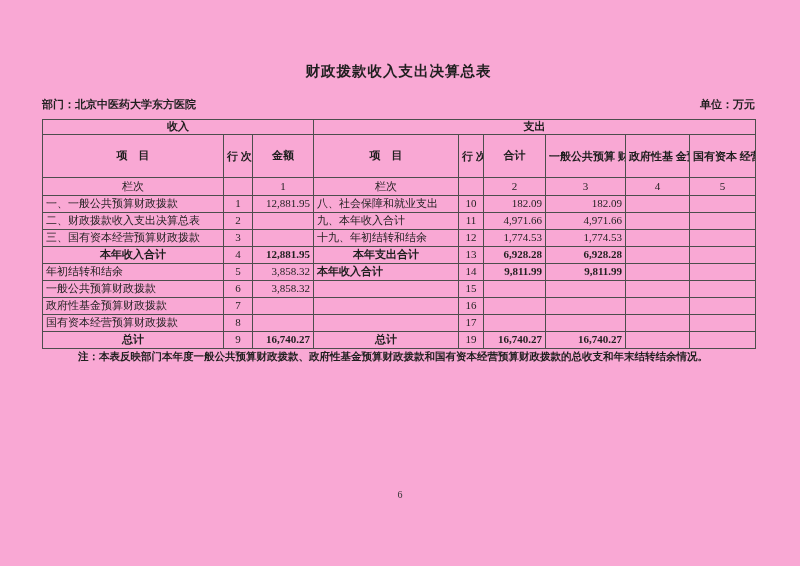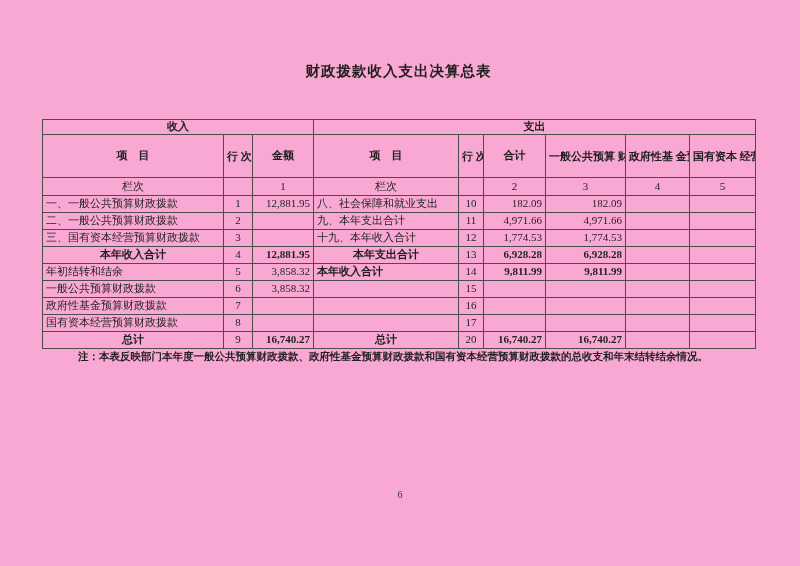--- a/index.html
+++ b/index.html
@@ -49,20 +49,24 @@
     text-align:center; font-size:10px; color:#333;
   }
 </style>
 </head>
 <body>
 
 <div class="page">
 
   <div class="title">财政拨款收入支出决算总表</div>
 
+  <div class="meta-row">
+    <span>部门：北京中医药大学东方医院</span>
+    <span>单位：万元</span>
+  </div>
 
   <table class="budget">
     <colgroup>
       <col style="width:181px">
         <col style="width:29px">
         <col style="width:61px">
       <col style="width:145px">
         <col style="width:25px">
         <col style="width:62px">
       <col style="width:80px">
@@ -113,36 +117,36 @@
       <td class="num">12,881.95</td>
       <td>八、社会保障和就业支出</td>
       <td class="c">10</td>
       <td class="num">182.09</td>
       <td class="num">182.09</td>
       <td class="num"></td>
       <td class="num"></td>
     </tr>
 
     <tr class="data-row">
-      <td>二、一般公共预算财政拨款</td>
+      <td>二、财政拨款收入支出决算总表</td>
       <td class="c">2</td>
       <td class="num"></td>
-      <td>九、本年支出合计</td>
+      <td>九、本年收入合计</td>
       <td class="c">11</td>
       <td class="num">4,971.66</td>
       <td class="num">4,971.66</td>
       <td class="num"></td>
       <td class="num"></td>
     </tr>
 
     <tr class="data-row">
       <td>三、国有资本经营预算财政拨款</td>
       <td class="c">3</td>
       <td class="num"></td>
-      <td>十九、本年收入合计</td>
+      <td>十九、年初结转和结余</td>
       <td class="c">12</td>
       <td class="num">1,774.53</td>
       <td class="num">1,774.53</td>
       <td class="num"></td>
       <td class="num"></td>
     </tr>
 
     <tr class="data-row">
       <td class="b c">本年收入合计</td>
       <td class="c">4</td>
@@ -201,21 +205,21 @@
       <td class="num"></td>
       <td class="num"></td>
       <td class="num"></td>
     </tr>
 
     <tr class="data-row">
       <td class="b c">总计</td>
       <td class="c">9</td>
       <td class="num b">16,740.27</td>
       <td class="b c">总计</td>
-      <td class="c">20</td>
+      <td class="c">19</td>
       <td class="num b">16,740.27</td>
       <td class="num b">16,740.27</td>
       <td class="num"></td>
       <td class="num"></td>
     </tr>
   </tbody>
     </table>
 
   <div class="note">注：本表反映部门本年度一般公共预算财政拨款、政府性基金预算财政拨款和国有资本经营预算财政拨款的总收支和年末结转结余情况。</div>
   <div class="pageno">6</div>

